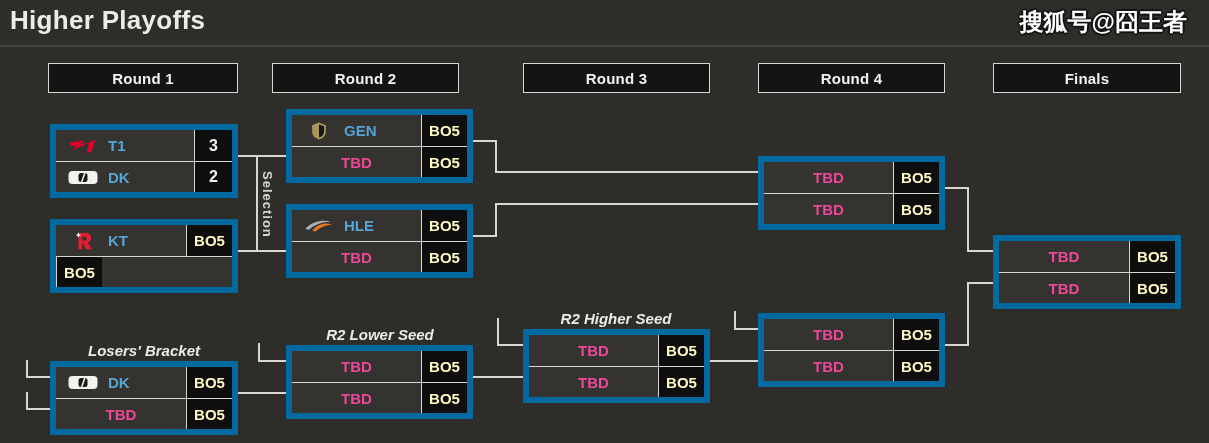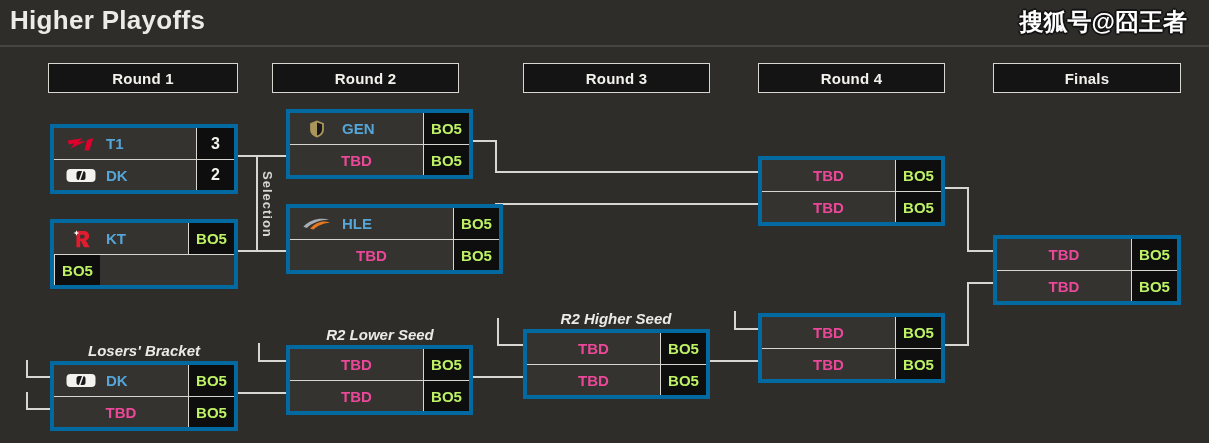--- a/index.html
+++ b/index.html
@@ -22,36 +22,36 @@
     position:absolute;left:0;top:45px;width:1209px;height:2px;background:#46453f;
   }
   .round-header{
     position:absolute;top:63px;height:30px;box-sizing:border-box;
     background:#141414;border:1px solid #d8d6d1;
     display:flex;align-items:center;justify-content:center;
     color:#f3f1ec;font-weight:bold;font-size:15px;letter-spacing:.2px;
   }
   .match{
     position:absolute;box-sizing:border-box;
-    border:4px solid #0369a1;background:#34332f;
+    border:6px solid #0369a1;background:#34332f;
   }
   .row{display:flex;height:31px;box-sizing:border-box;}
   .row + .row{border-top:1px solid #d8d6d1;}
   .cell-name{
     flex:1;display:flex;align-items:center;gap:10px;
     padding-left:12px;box-sizing:border-box;overflow:hidden;
   }
   .cell-name.centered{justify-content:center;padding-left:0;}
   .cell-score{
     flex:none;width:46px;background:#0e0e0f;border-left:1px solid #d8d6d1;
     display:flex;align-items:center;justify-content:center;
     font-weight:bold;font-size:15px;box-sizing:border-box;
   }
   .cell-score.num{width:38px;color:#f3f1ec;font-size:16px;}
-  .cell-score.bo5{color:#bef264;}
+  .cell-score.bo5{color:#fef9c3;}
   .team{color:#55a5d8;font-weight:bold;font-size:15px;}
   .tbd{color:#ec4899;font-weight:bold;font-size:15px;}
   .logo{flex:none;display:flex;align-items:center;justify-content:center;width:30px;height:20px;}
   .h-line{position:absolute;height:2px;background:#d8d6d1;}
   .v-line{position:absolute;width:2px;background:#d8d6d1;}
   .bracket-label{
     position:absolute;transform:translateX(-50%);white-space:nowrap;
     color:#eceae4;font-weight:bold;font-size:15px;font-style:italic;
   }
   .selection-label{
@@ -183,21 +183,21 @@
       <div class="cell-score bo5">BO5</div>
     </div>
     <div class="row">
       <div class="cell-name centered">
         <span class="tbd">TBD</span>
       </div>
       <div class="cell-score bo5">BO5</div>
     </div>
   </div>
 
-  <div class="match" style="left:286px;top:204px;width:217px;">
+  <div class="match" style="left:286px;top:204px;width:187px;">
     <div class="row">
       <div class="cell-name">
         <span class="logo">
           <svg viewBox="0 0 44 22" width="32" height="16">
               <path d="M2 15 C12 4 28 1 41 5 C30 4 15 9 7 17 Z" fill="#a7adb3"></path>
               <path d="M12 18 C20 8 32 5 41 9 C33 9 23 13 17 19 Z" fill="#e87722"></path>
             </svg>
         </span>
         <span class="team">HLE</span>
       </div>

